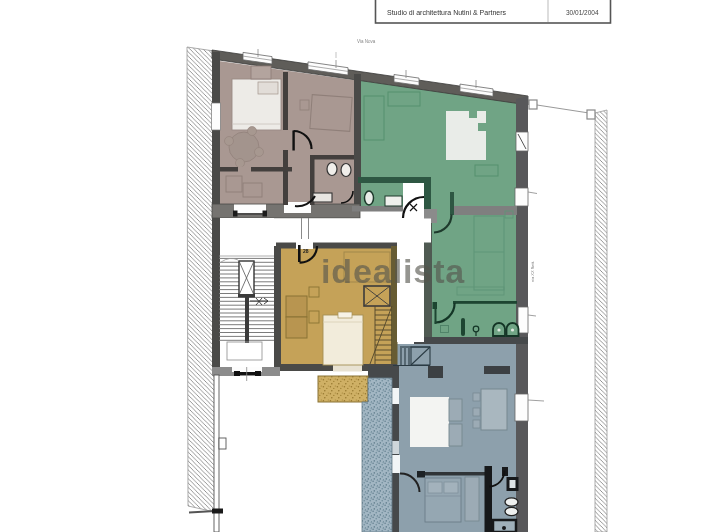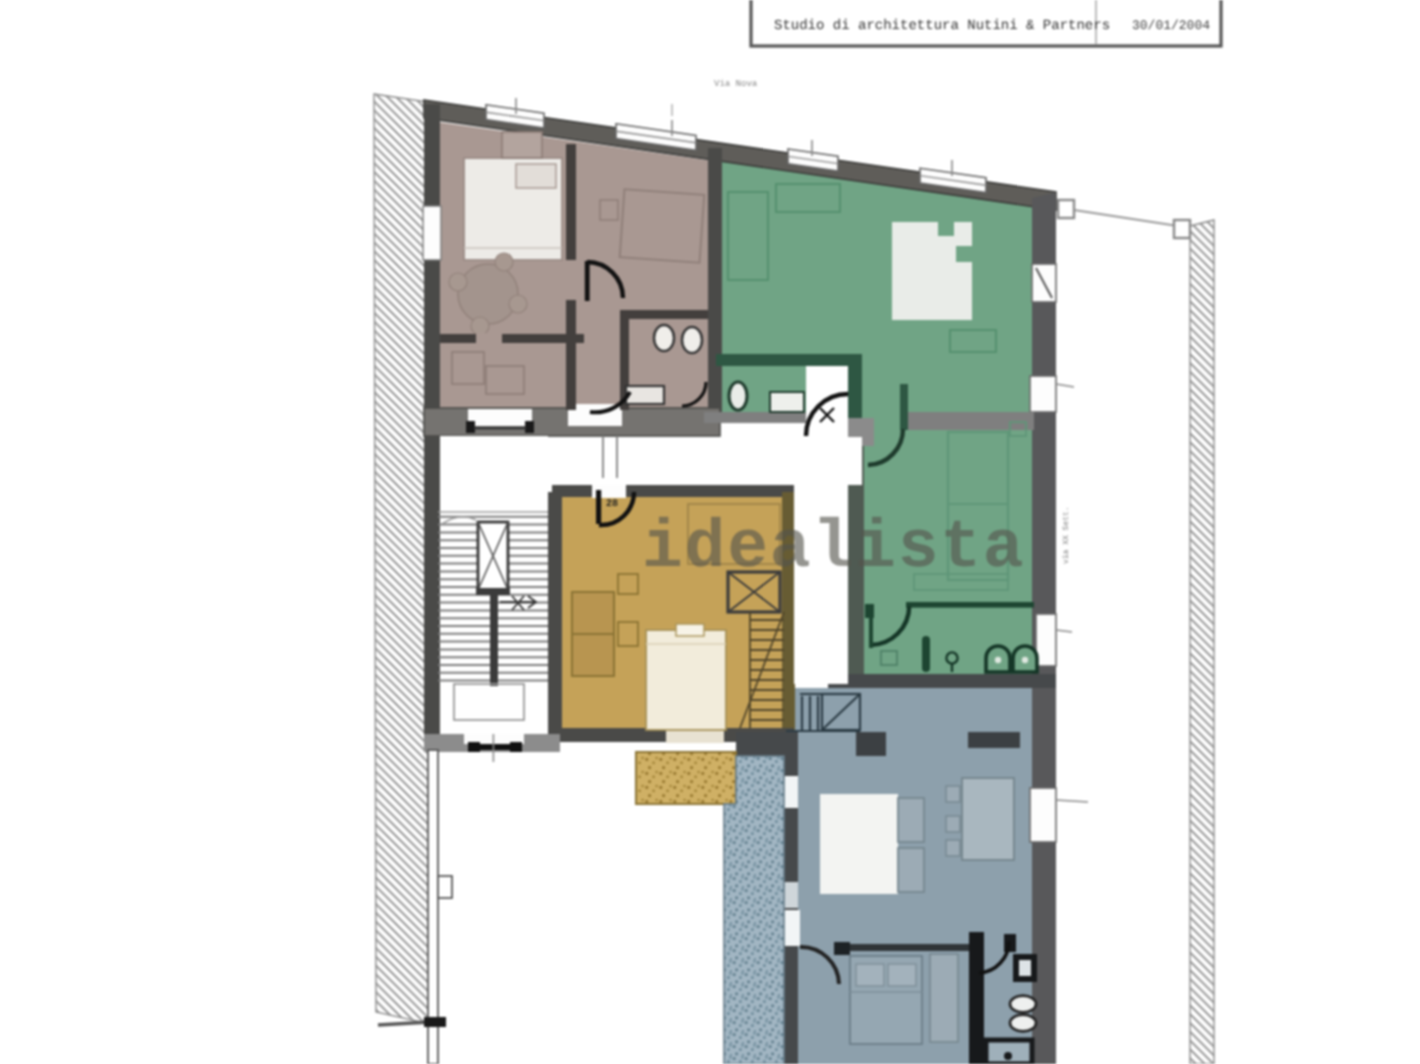--- a/index.html
+++ b/index.html
@@ -1,17 +1,17 @@
 <!DOCTYPE html>
 <html><head>
 <meta charset="utf-8">
 <style>
 html,body{margin:0;padding:0;background:#fff;}
 #page{position:relative;width:710px;height:532px;background:#fff;overflow:hidden;
-font-family:Liberation Mono, monospace;}
+font-family:Liberation Sans, sans-serif;}
 svg{position:absolute;left:0;top:0;filter:blur(0.4px);}
 </style>
 </head>
 <body>
 <div id="page">
 <svg width="710" height="532" viewBox="0 0 710 532">
 <defs>
 <pattern id="hatch" width="4.4" height="4.4" patternUnits="userSpaceOnUse">
 <path d="M-1,-1 L5.4,5.4 M-1,3.4 L1,5.4 M3.4,-1 L5.4,1" stroke="#848484" stroke-width="0.85" fill="none"></path>
 </pattern>

